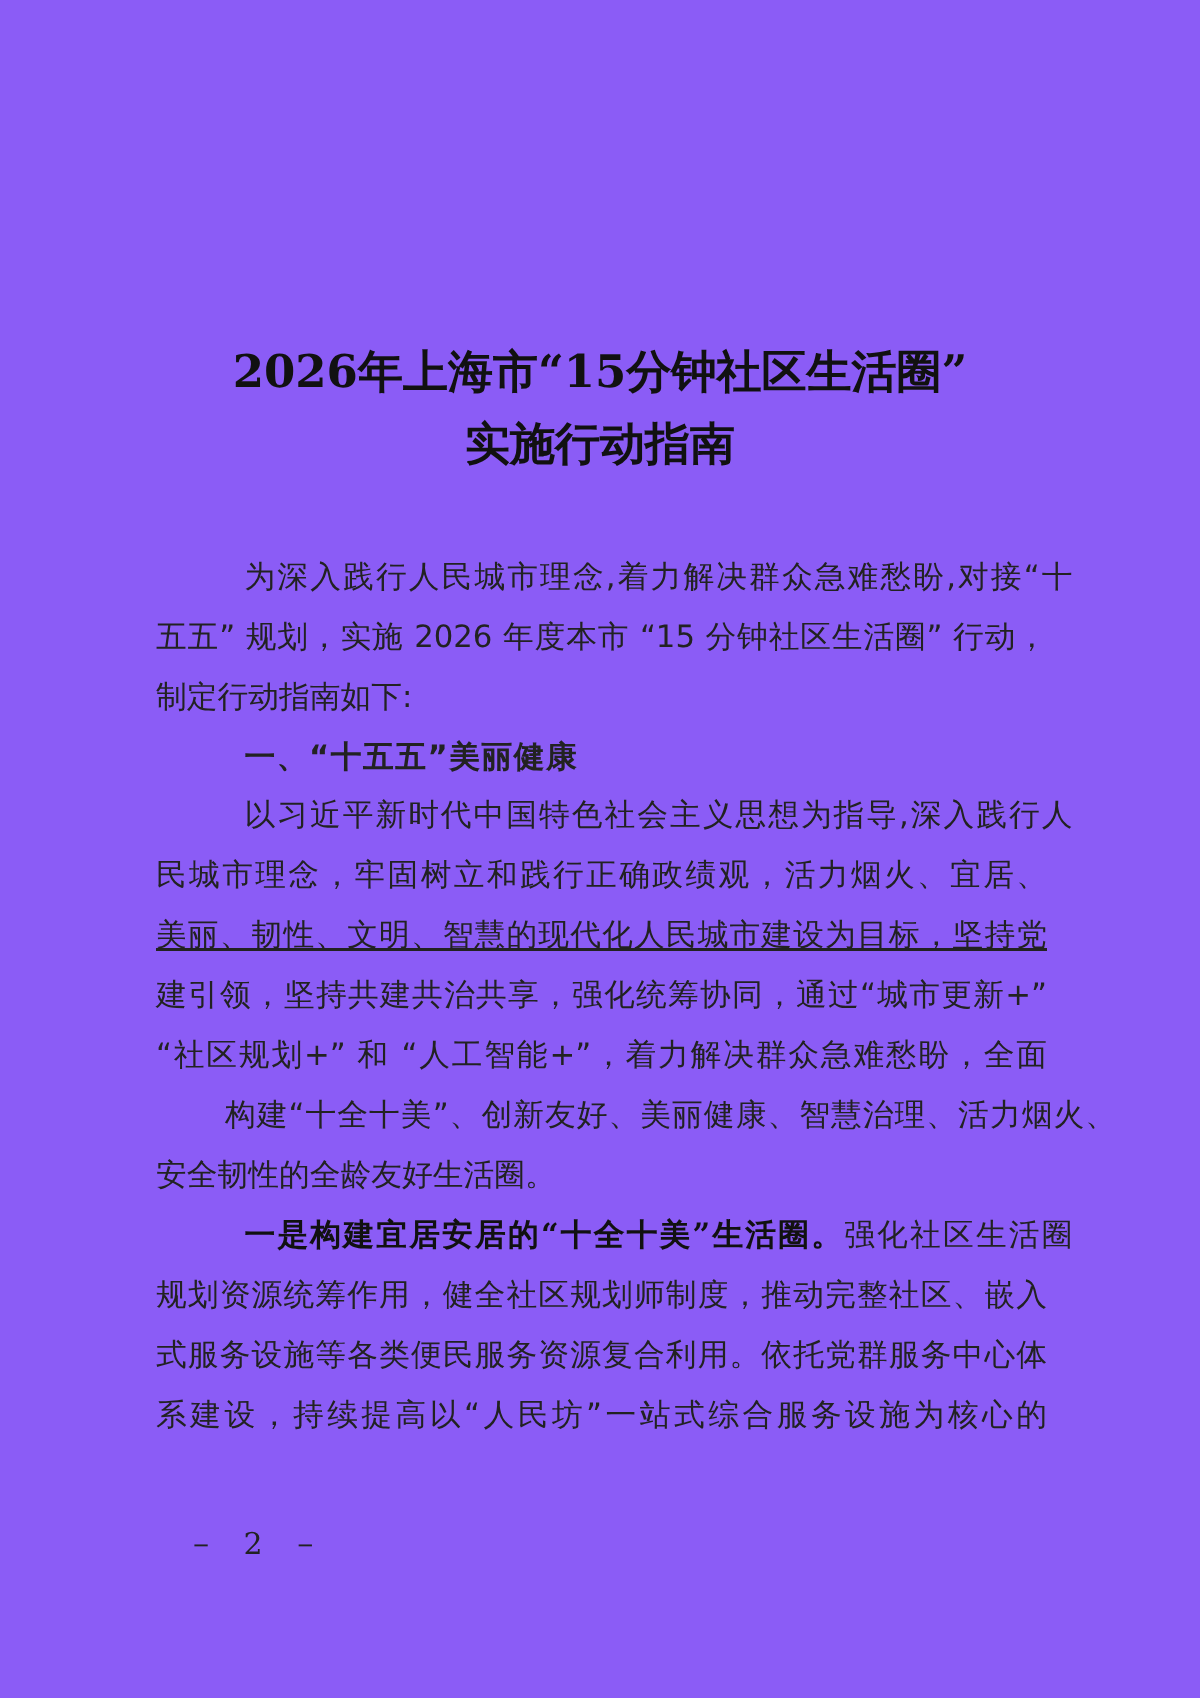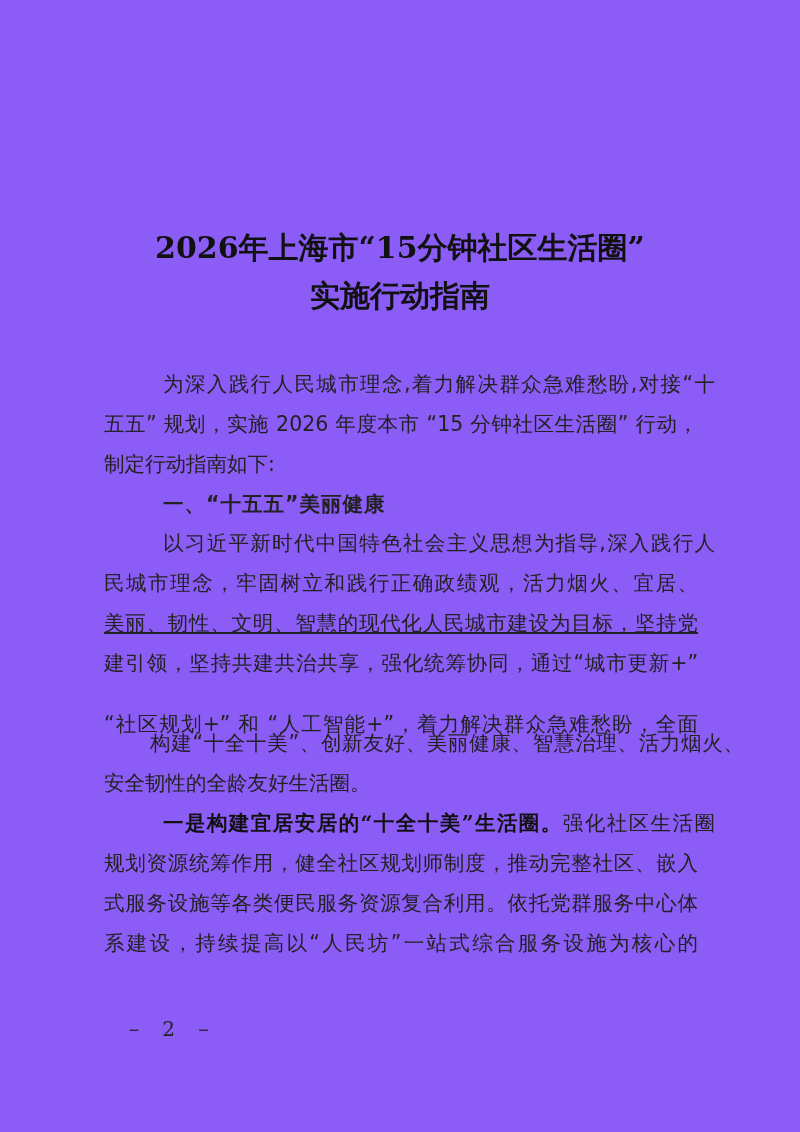--- a/index.html
+++ b/index.html
@@ -34,21 +34,21 @@
     <div class="line last" style="top:449px;">制定行动指南如下:</div>
   </div>
 
   <div class="line indent heading" style="top:489px;">一、“十五五”美丽健康</div>
 
   <div>
     <div class="line indent" style="top:528px;">以习近平新时代中国特色社会主义思想为指导,深入践行人</div>
     <div class="line" style="top:568px;">民城市理念，牢固树立和践行正确政绩观，活力烟火、宜居、</div>
     <div class="line" style="top:608px;text-decoration:underline;">美丽、韧性、文明、智慧的现代化人民城市建设为目标，坚持党</div>
     <div class="line" style="top:648px;">建引领，坚持共建共治共享，强化统筹协同，通过“城市更新+”</div>
-    <div class="line" style="top:688px;margin-top:21px;">“社区规划+” 和 “人工智能+”，着力解决群众急难愁盼，全面</div>
+    <div class="line" style="top:688px;">“社区规划+” 和 “人工智能+”，着力解决群众急难愁盼，全面</div>
     <div class="line" style="top:728px;margin-left:46px;">构建“十全十美”、创新友好、美丽健康、智慧治理、活力烟火、</div>
     <div class="line last" style="top:768px;">安全韧性的全龄友好生活圈。</div>
   </div>
 
   <div>
     <div class="line indent" style="top:808px;"><span class="bold">一是构建宜居安居的“十全十美”生活圈。</span><span>强化社区生活圈</span></div>
     <div class="line" style="top:848px;">规划资源统筹作用，健全社区规划师制度，推动完整社区、嵌入</div>
     <div class="line" style="top:888px;">式服务设施等各类便民服务资源复合利用。依托党群服务中心体</div>
     <div class="line" style="top:928px;">系建设，持续提高以“人民坊”一站式综合服务设施为核心的</div>
   </div>

